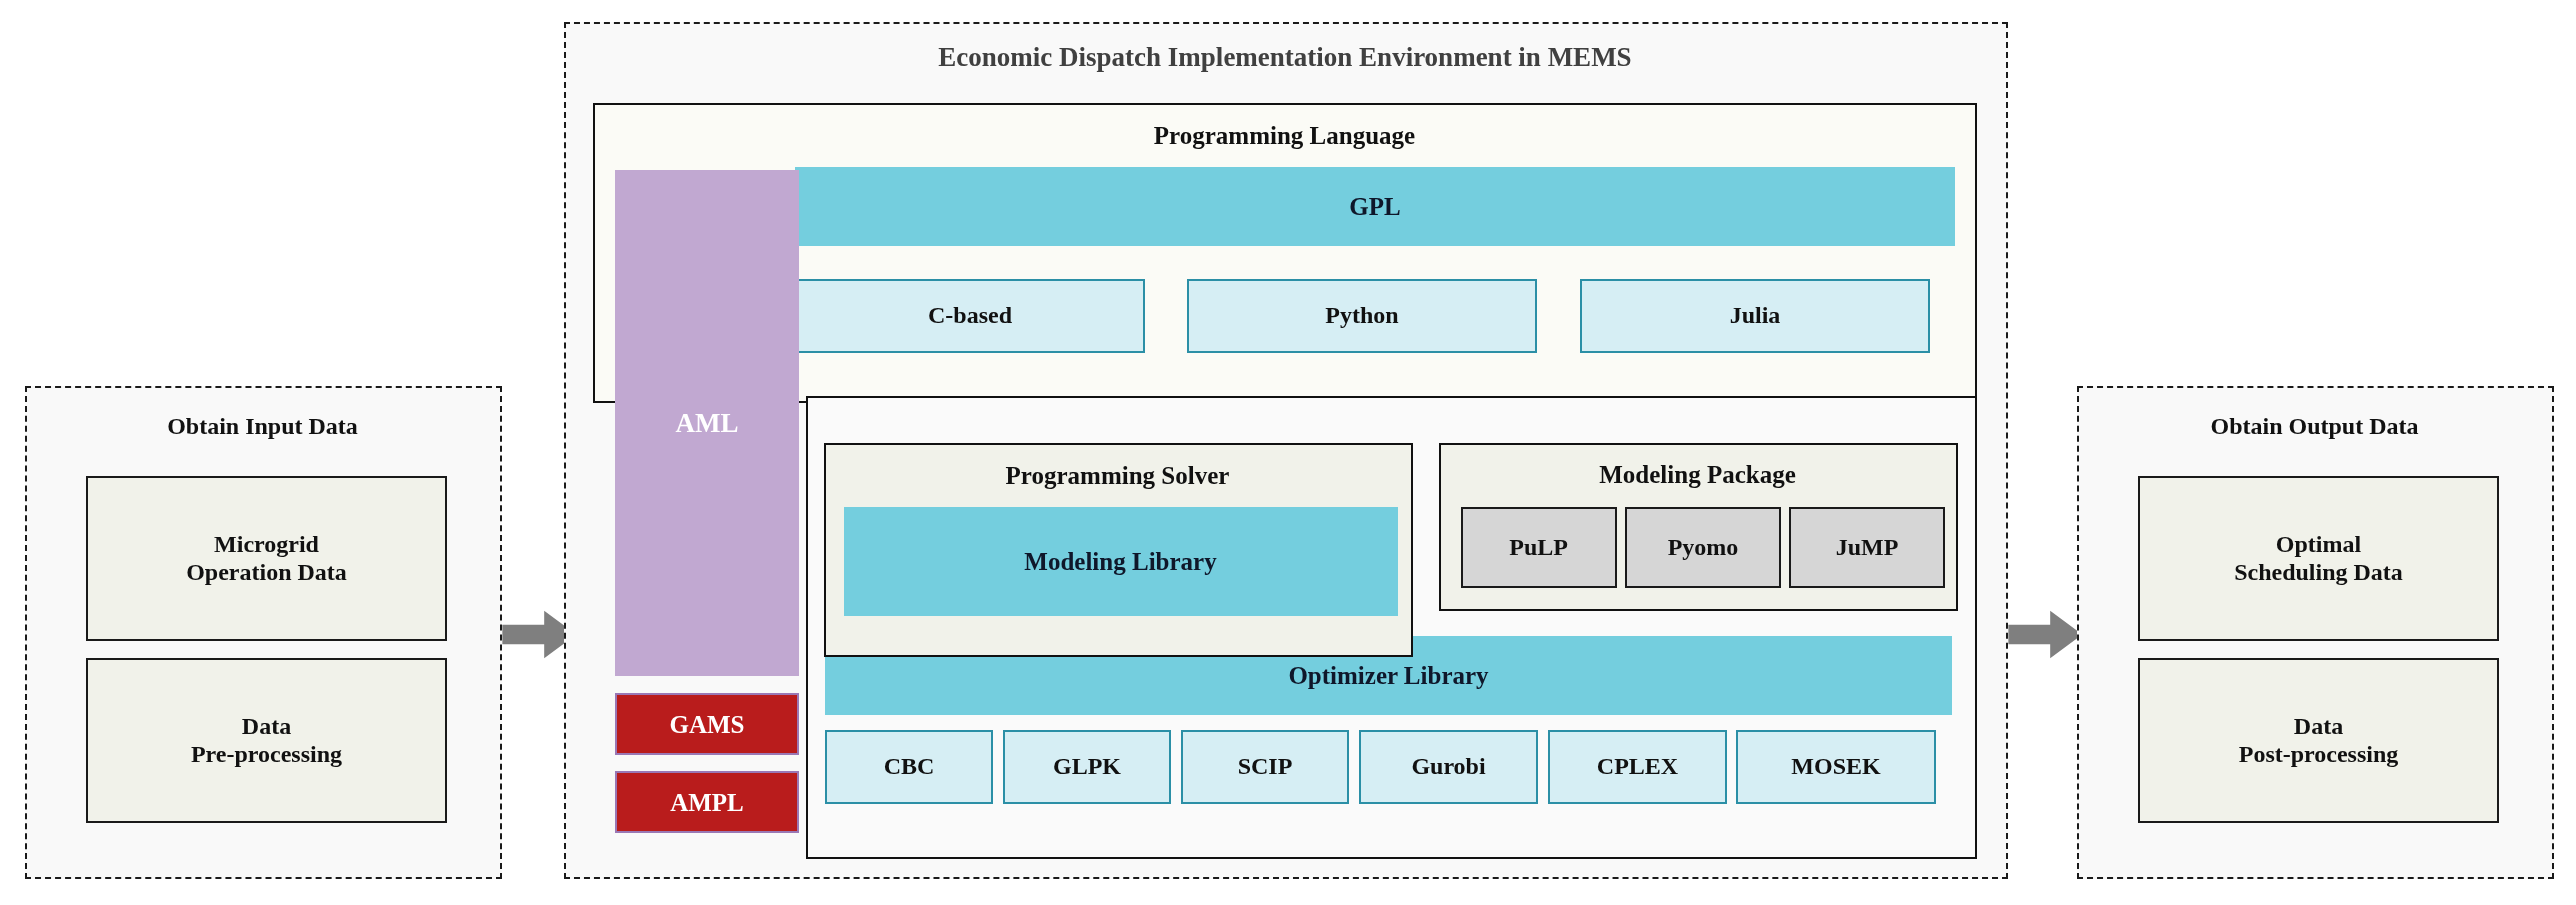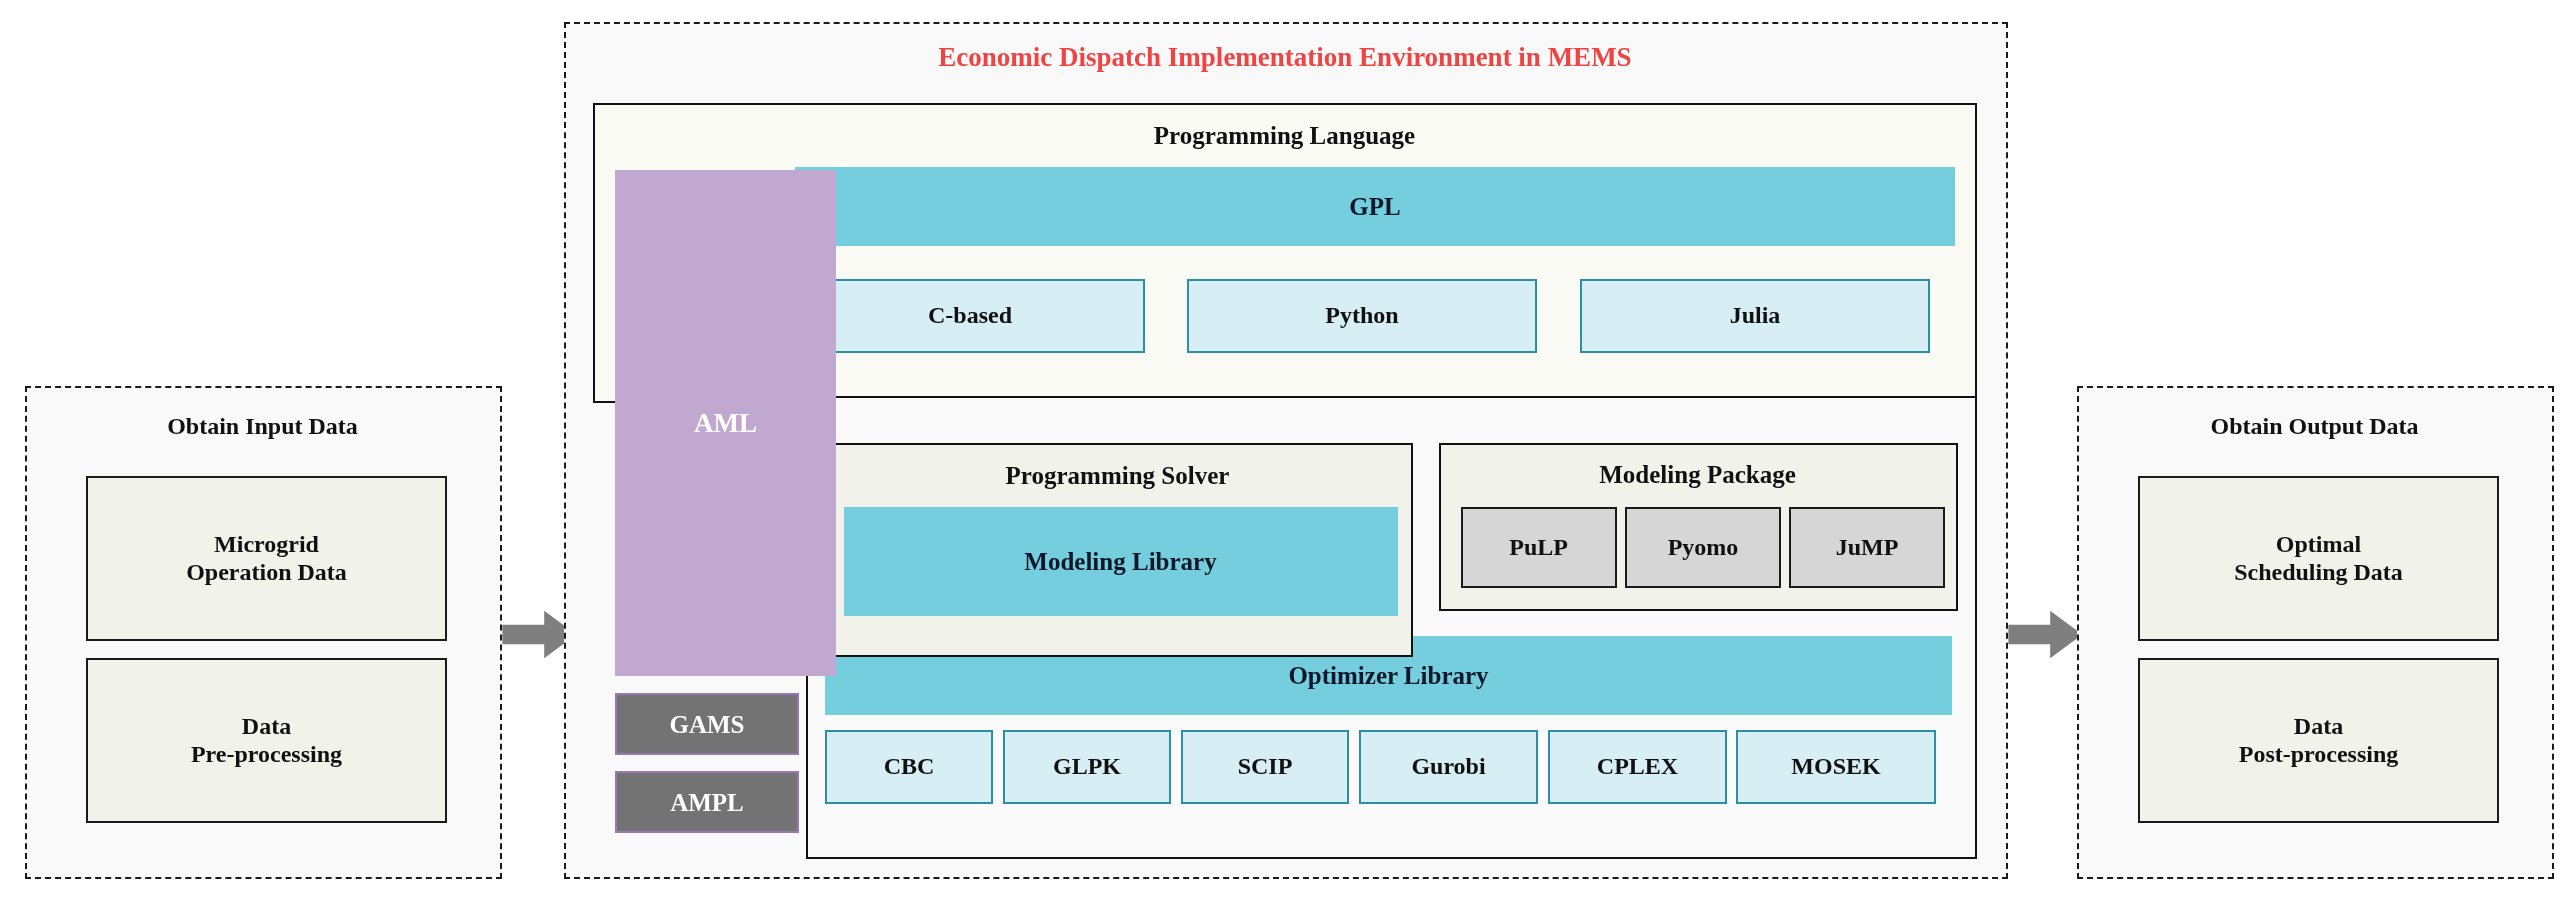--- a/index.html
+++ b/index.html
@@ -34,21 +34,21 @@
 
   
   .cream-box{
     border:2.8px solid #1a1a1a;
     background:#f1f2ea;
     font-weight:bold;font-size:24px;color:#111;
   }
 
   
   .center-title{
-    font-weight:bold;font-size:27px;color:#ef4444;
+    font-weight:bold;font-size:27px;color:#404040;
   }
 
   
   .section-head{
     font-weight:bold;font-size:25px;color:#111;
   }
 
   
   .teal-banner{
     background:#74cede;
@@ -68,21 +68,21 @@
     border:2.1px solid #1a1a1a;
     font-weight:bold;font-size:24px;color:#111;
   }
 
   
   .aml-col{
     background:#c1a8d1;
     color:#ffffff;font-weight:bold;font-size:27px;
   }
   .purple-chip{
-    background:#737373;
+    background:#b91c1c;
     border:2.1px solid #9a78b5;
     color:#ffffff;font-weight:bold;font-size:25px;
   }
 
   
   .arrow{pointer-events:none;}
 </style>
 </head>
 <body>
 
@@ -139,21 +139,21 @@
 
   <div class="abs solid-box" style="left:873px; top:419px; width:519px; height:168px; background:#f1f2ea;">
 
     <div class="abs ctr section-head" style="left:0; top:11.2px; width:513px; height:35px;">Modeling Package</div>
 
     <div class="abs ctr grey-chip" style="left:19.6px; top:62px; width:156px; height:81px;">PuLP</div>
     <div class="abs ctr grey-chip" style="left:184px; top:62px; width:156px; height:81px;">Pyomo</div>
     <div class="abs ctr grey-chip" style="left:348px; top:62px; width:156px; height:81px;">JuMP</div>
   </div>
 
-  <div class="abs ctr aml-col" style="left:49px; top:146px; width:221px; height:506px;">AML</div>
+  <div class="abs ctr aml-col" style="left:49px; top:146px; width:184px; height:506px;">AML</div>
 
   <div class="abs ctr purple-chip" style="left:49px; top:669px; width:184px; height:62px;">GAMS</div>
 
   <div class="abs ctr purple-chip" style="left:49px; top:747px; width:184px; height:62px;">AMPL</div>
 </div>
 
 <svg class="abs arrow" style="left:2008px; top:608px; width:76px; height:53px;" viewBox="0 0 108 76">
   <polygon points="0,24 60,24 60,4 106,38 60,72 60,52 0,52" fill="#7f7f7f"></polygon>
 </svg>
 

